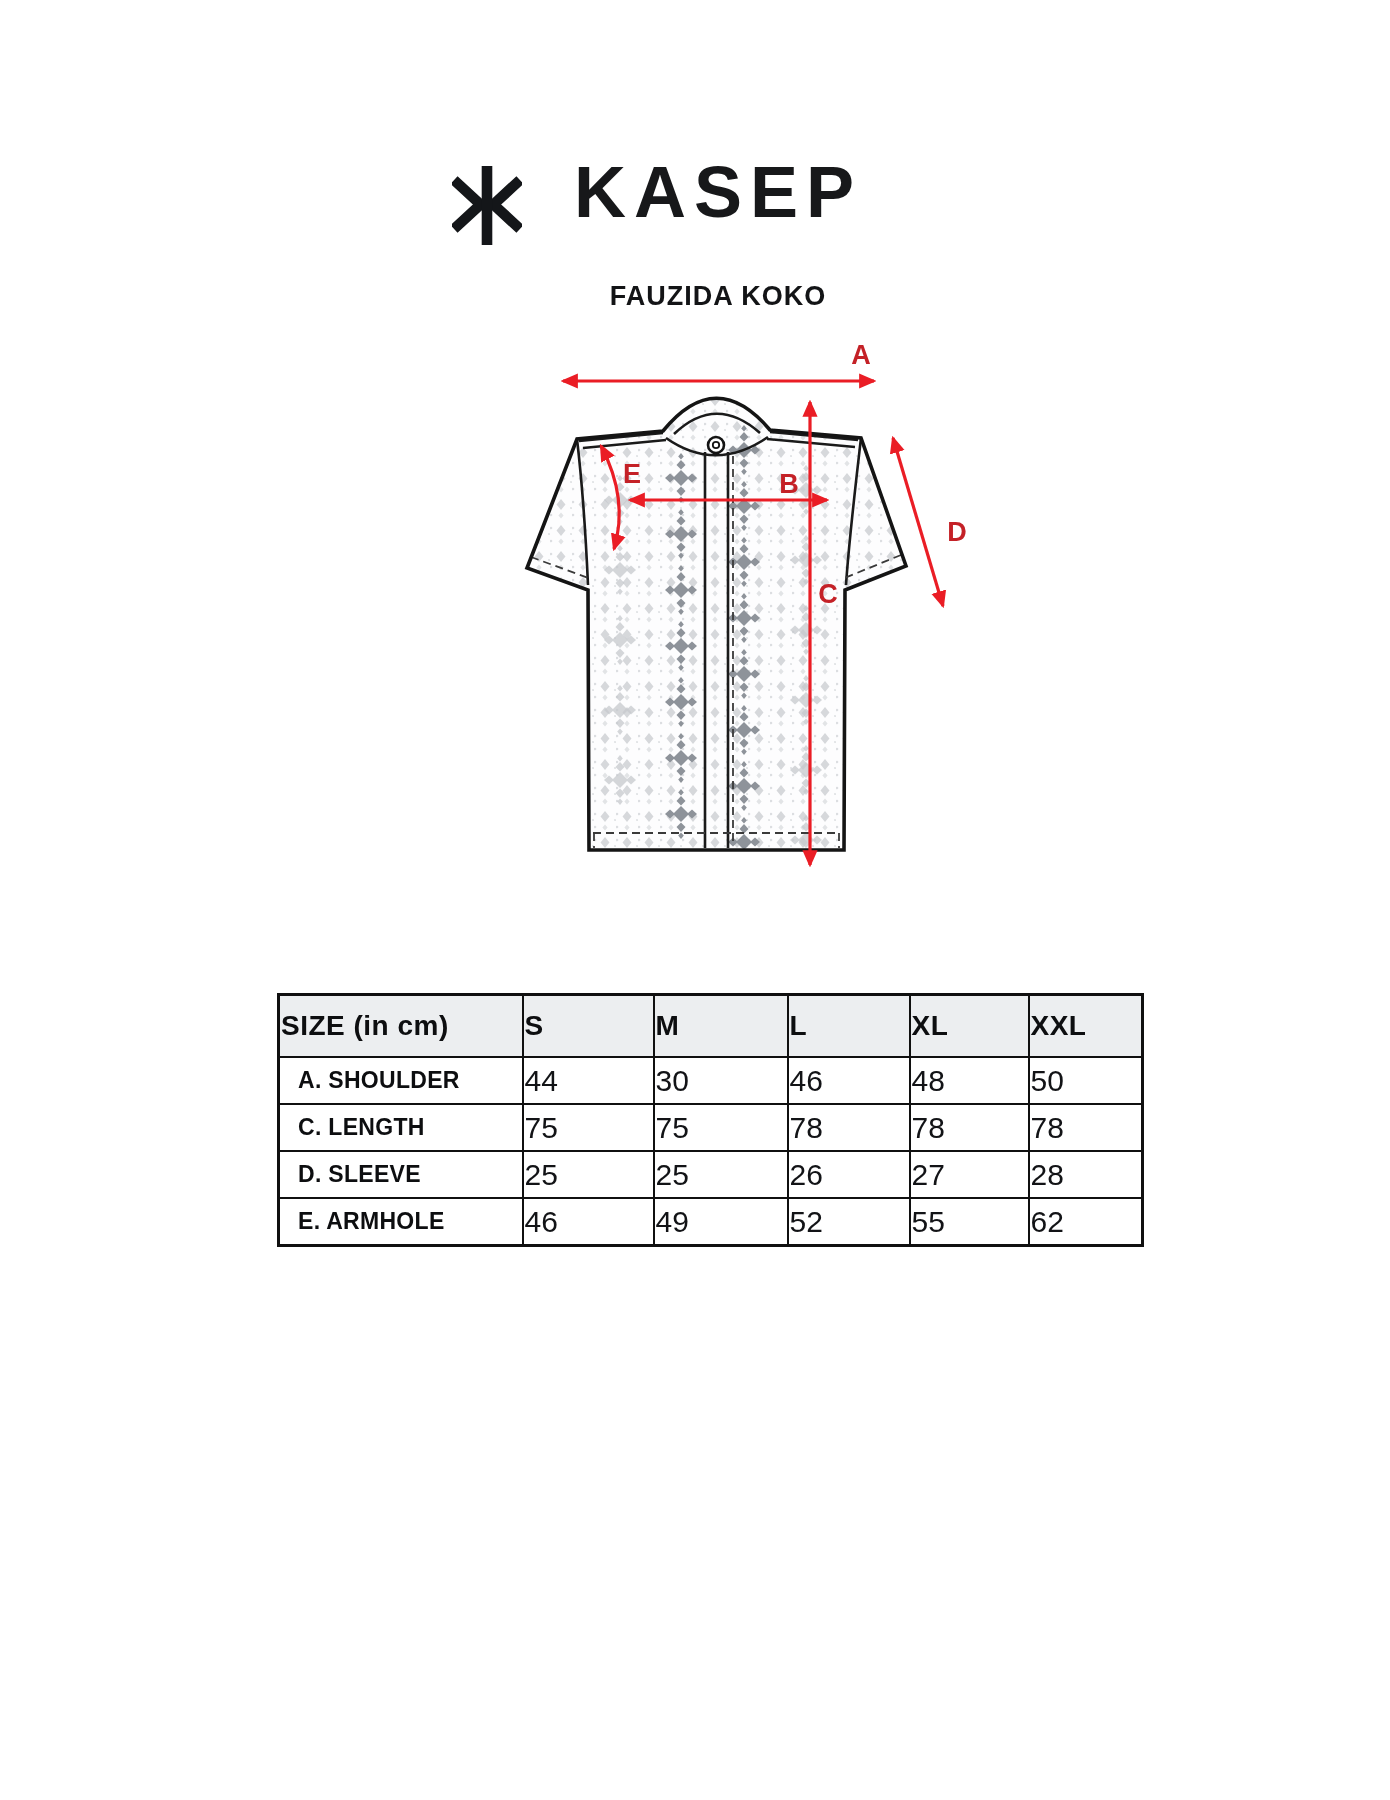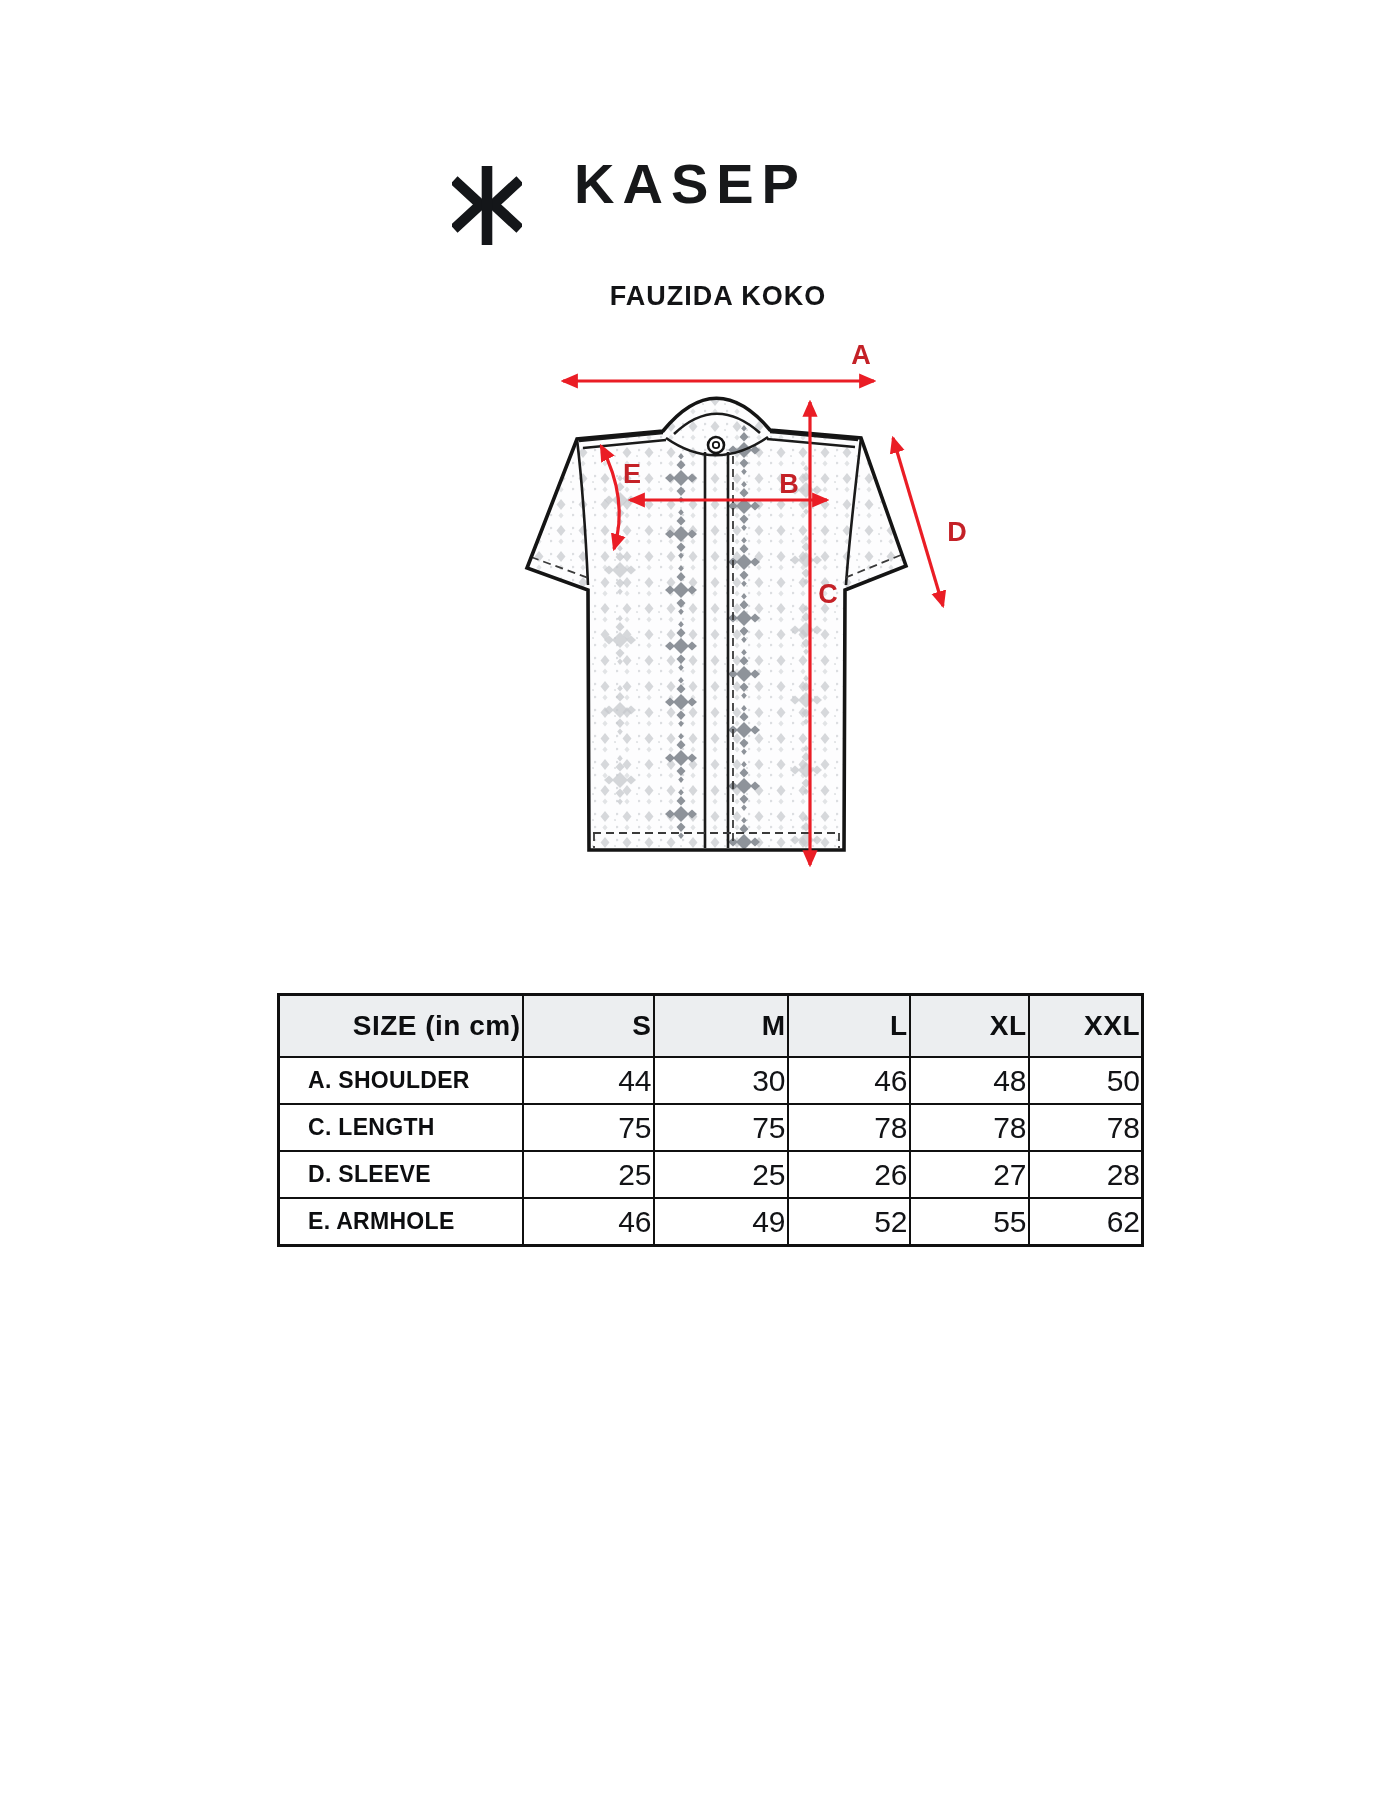--- a/index.html
+++ b/index.html
@@ -11,21 +11,21 @@
   }
   html,body{margin:0;padding:0;}
   body{
     width:1390px;height:1800px;position:relative;background:#ffffff;
     font-family:"Liberation Sans","DejaVu Sans",sans-serif;color:var(--ink);
     overflow:hidden;
   }
   .logo-mark{position:absolute;left:452px;top:166px;}
   .brand-name{
     position:absolute;left:574px;top:156px;line-height:1;
-    font-size:56px;font-weight:700;letter-spacing:8px;color:var(--ink);
+    font-size:72px;font-weight:700;letter-spacing:8px;color:var(--ink);
     white-space:nowrap;
   }
   .product-name{
     position:absolute;left:718px;top:281px;transform:translateX(-50%);
     font-size:27px;font-weight:700;letter-spacing:1px;white-space:nowrap;color:#131416;
   }
   .shirt-diagram{position:absolute;left:440px;top:340px;}
   .measure-label{font:700 27px "Liberation Sans","DejaVu Sans",sans-serif;fill:var(--label-color);}
   .arrows{stroke:var(--arrow-color);stroke-width:3.2;fill:none;}
   .ah{fill:var(--arrow-color);}
@@ -33,29 +33,29 @@
   .seam{fill:none;stroke:#1a1a1a;stroke-width:2.6;}
   .stitch{fill:none;stroke:#3a3a3a;stroke-width:1.8;stroke-dasharray:8 5;}
 
   table.size-chart{
     position:absolute;left:277px;top:993px;width:864px;
     border-collapse:collapse;table-layout:fixed;
     border:3.5px solid var(--border-color);
   }
   .size-chart th,.size-chart td{
     border:2.5px solid var(--border-color);
-    text-align:right;vertical-align:middle;
+    text-align:left;vertical-align:middle;
   }
   .size-chart tr.head th{
     height:58px;background:var(--header-bg);
     font-size:28px;font-weight:800;letter-spacing:0.5px;color:#0d0e10;
   }
   .size-chart tr.data td{height:43px;}
   .size-chart td.lbl{
-    text-align:left;padding-left:28px;
+    text-align:left;padding-left:18px;
     font-size:23px;font-weight:700;letter-spacing:0.3px;color:#0d0e10;
   }
   .size-chart td.val{font-size:30px;font-weight:500;color:#121316;margin-top:13px;}
 </style>
 </head>
 <body>
 
 <svg class="logo-mark" width="70" height="79" viewBox="0 0 70 79" aria-hidden="true">
   <g fill="none" stroke="#141619" stroke-width="10.5" stroke-linejoin="miter">
     <polyline points="2,14 28.5,38.5 2,63"></polyline>

